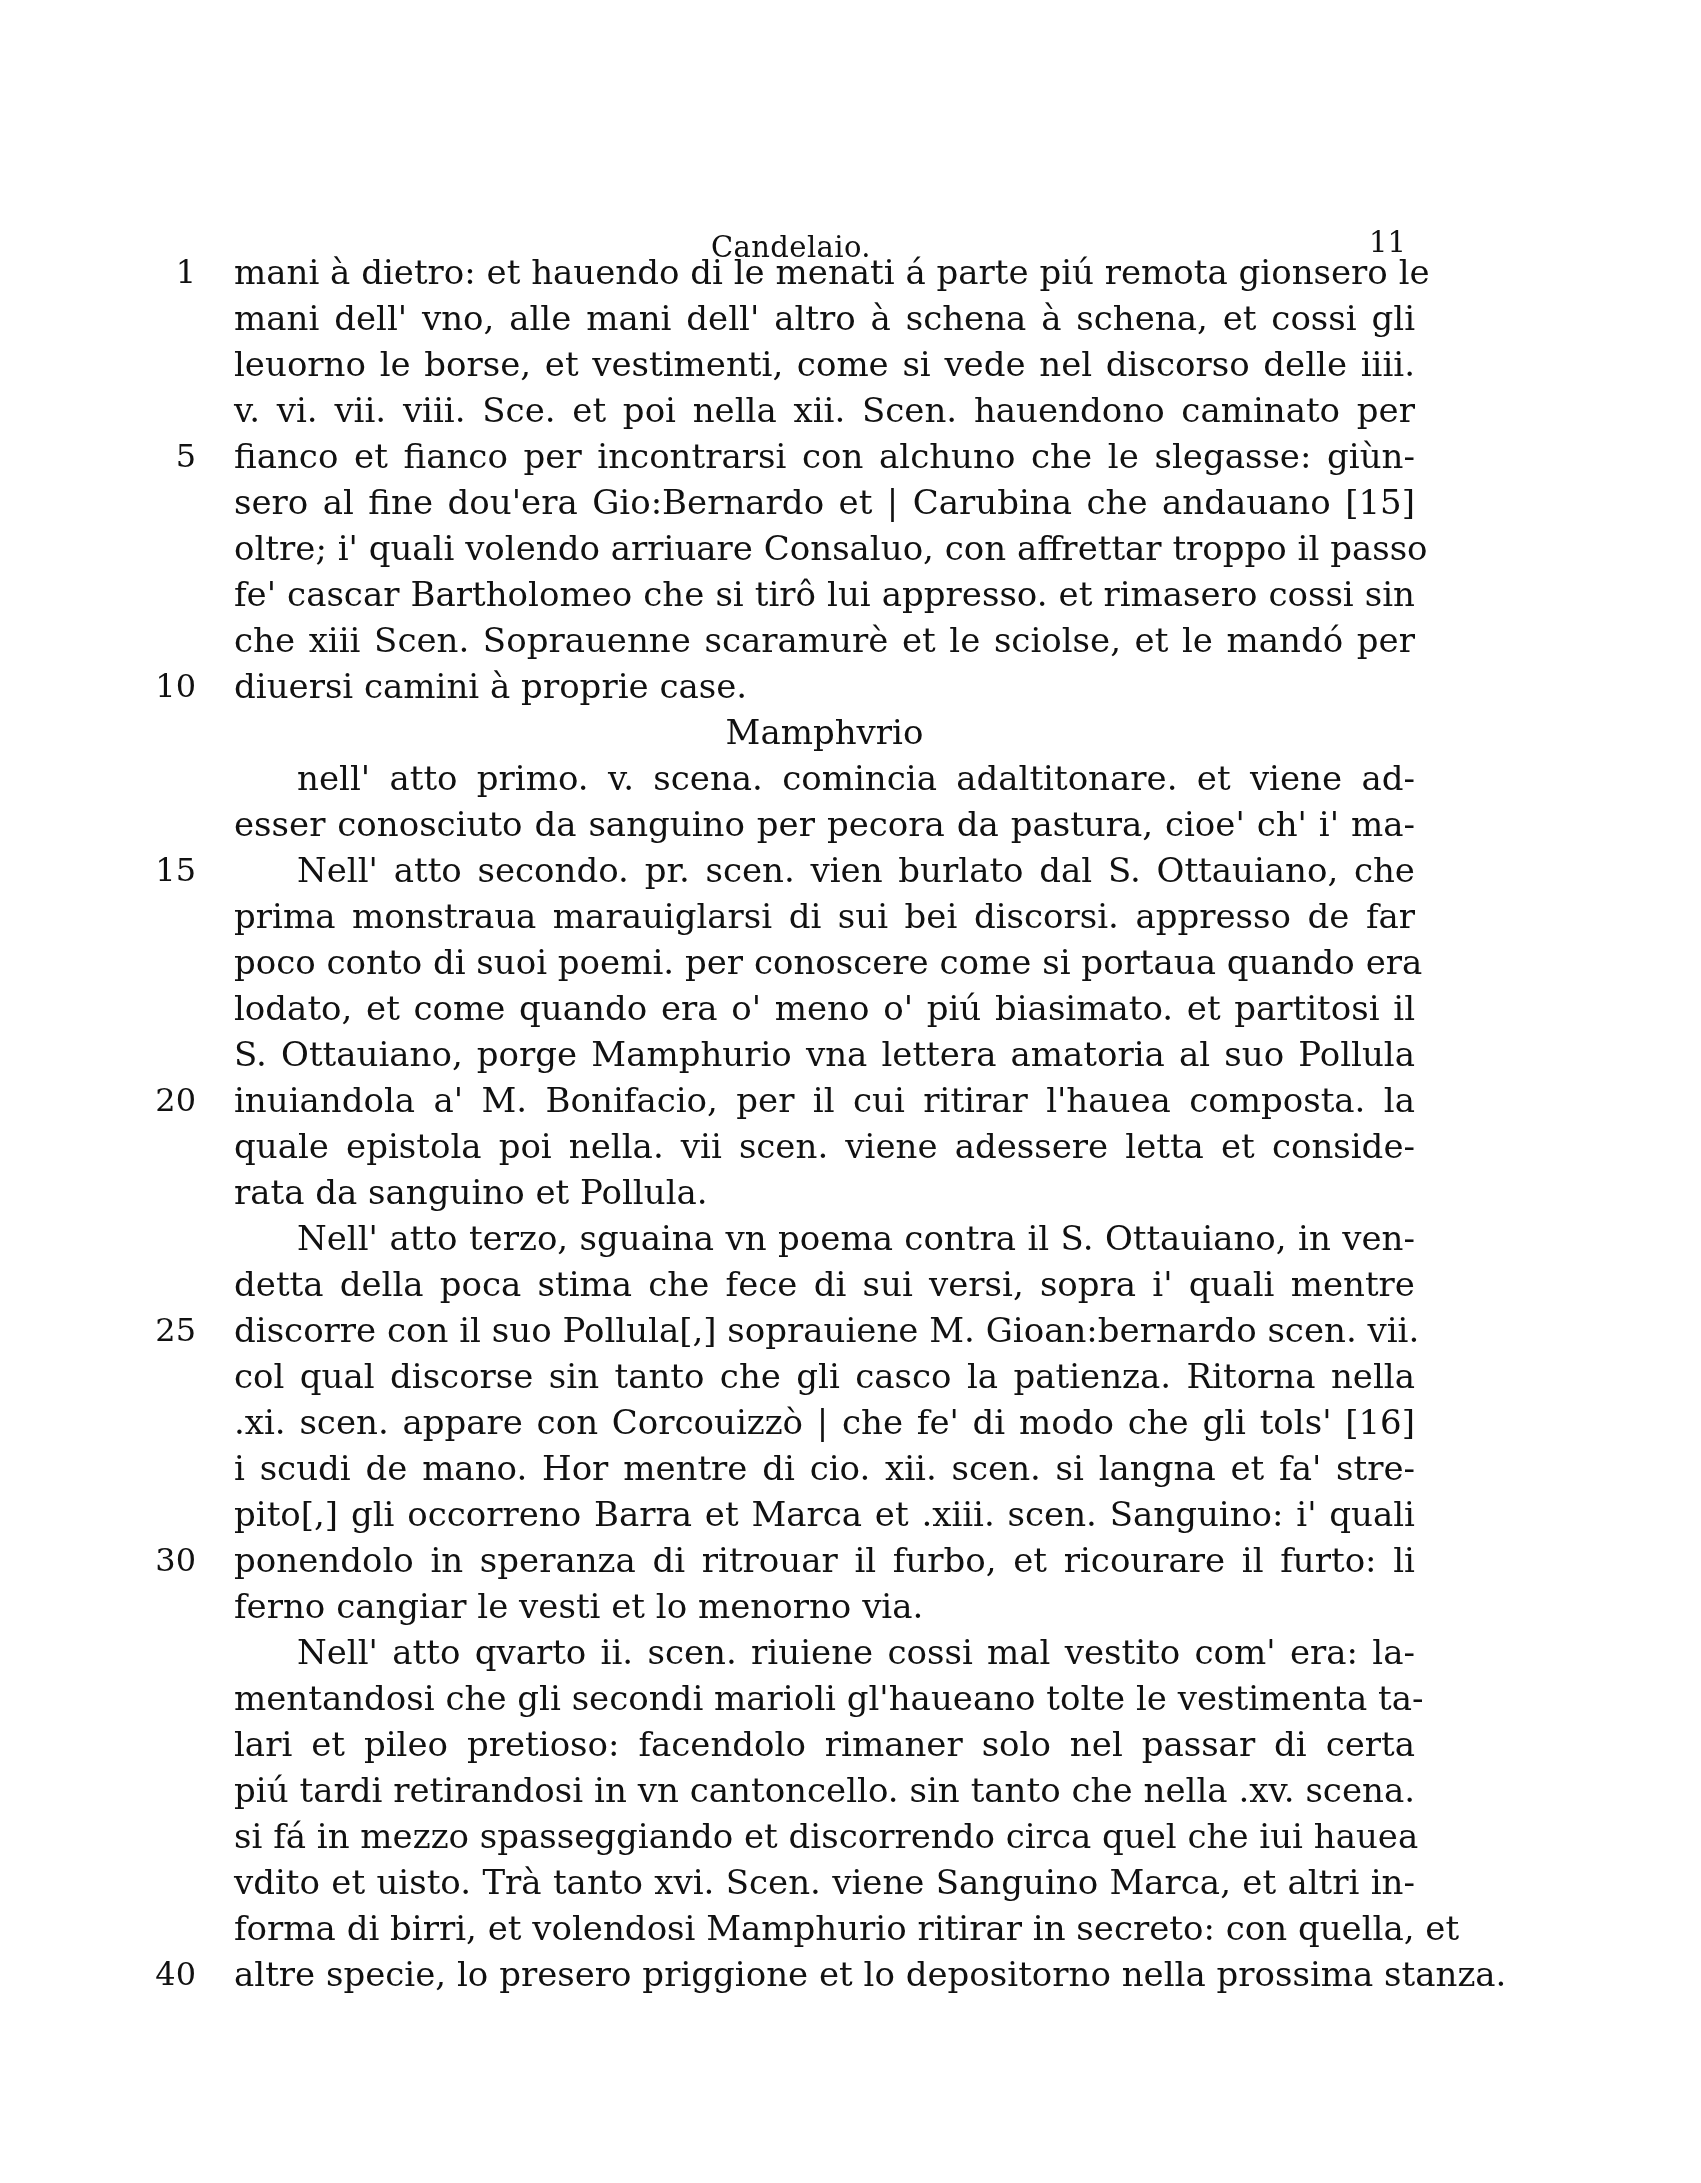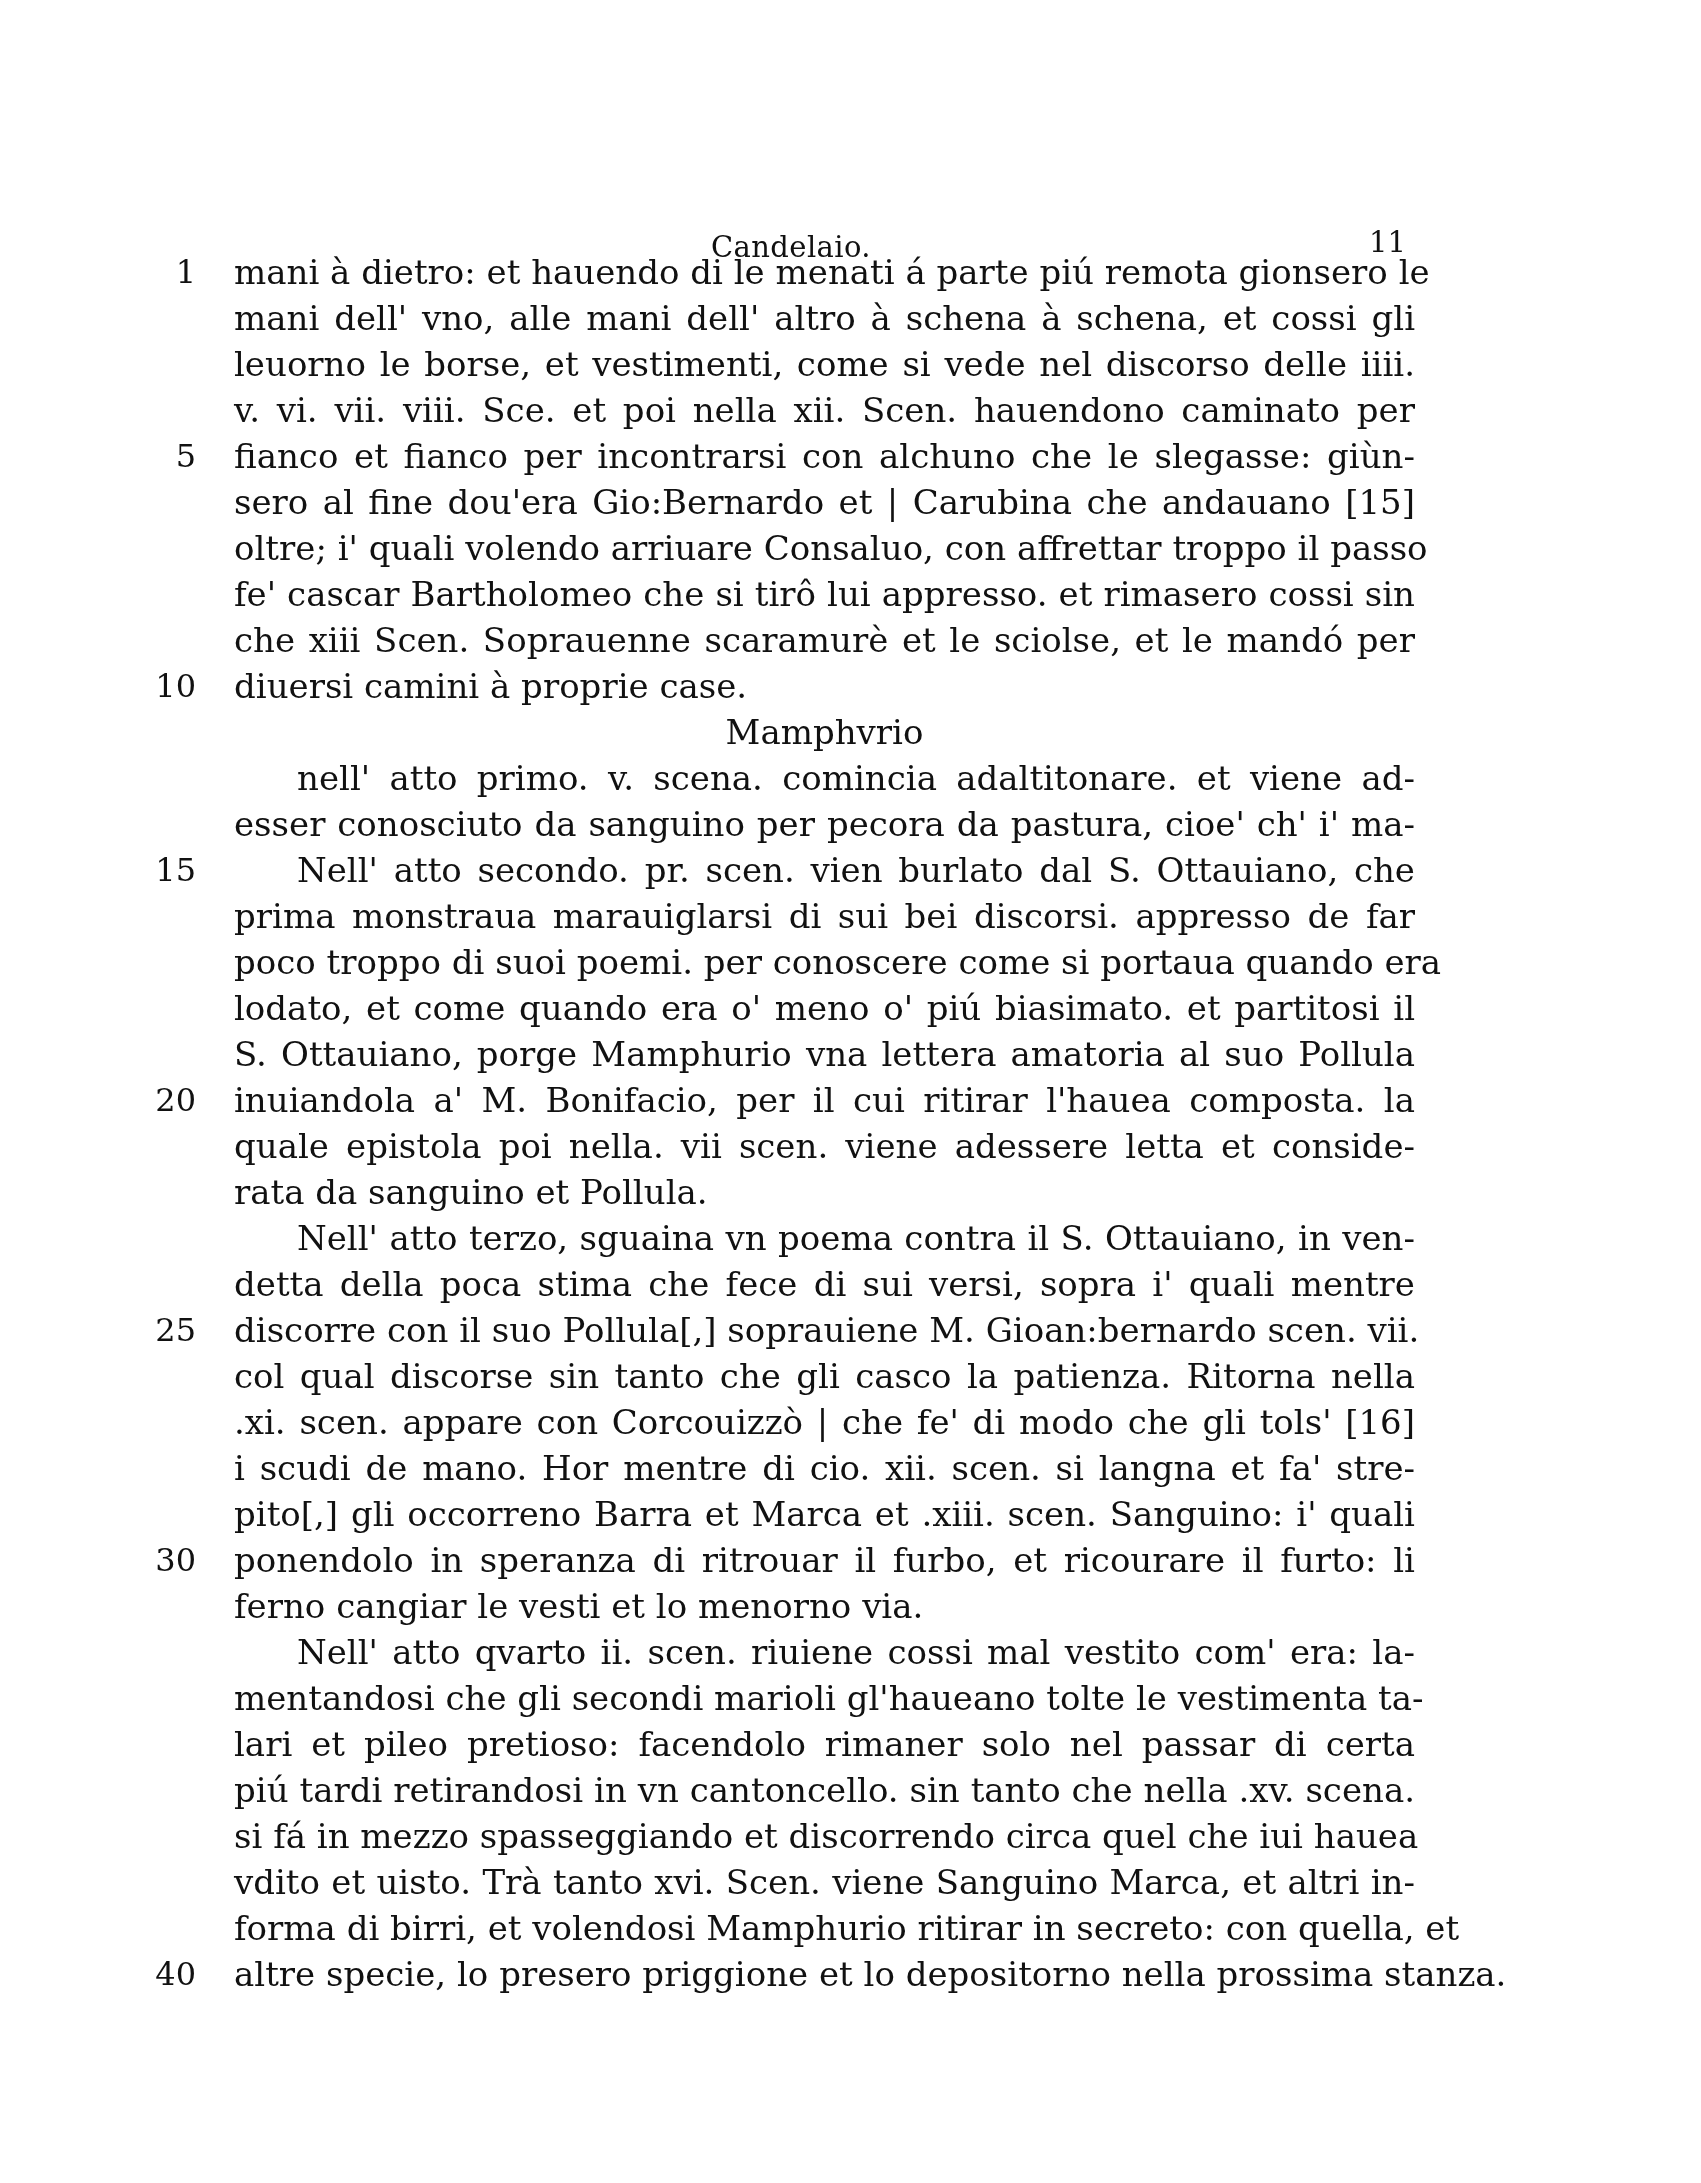--- a/index.html
+++ b/index.html
@@ -79,21 +79,21 @@
     <div class="line">
       <span class="ln">15</span>
       <span class="tx ind">Nell' atto secondo. pr. scen. vien burlato dal S. Ottauiano, che</span>
     </div>
     <div class="line">
       <span class="ln"></span>
       <span class="tx">prima monstraua marauiglarsi di sui bei discorsi. appresso de far</span>
     </div>
     <div class="line">
       <span class="ln"></span>
-      <span class="tx">poco troppo di suoi poemi. per conoscere come si portaua quando era</span>
+      <span class="tx">poco conto di suoi poemi. per conoscere come si portaua quando era</span>
     </div>
     <div class="line">
       <span class="ln"></span>
       <span class="tx">lodato, et come quando era o' meno o' piú biasimato. et partitosi il</span>
     </div>
     <div class="line">
       <span class="ln"></span>
       <span class="tx">S. Ottauiano, porge Mamphurio vna lettera amatoria al suo Pollula</span>
     </div>
     <div class="line">

